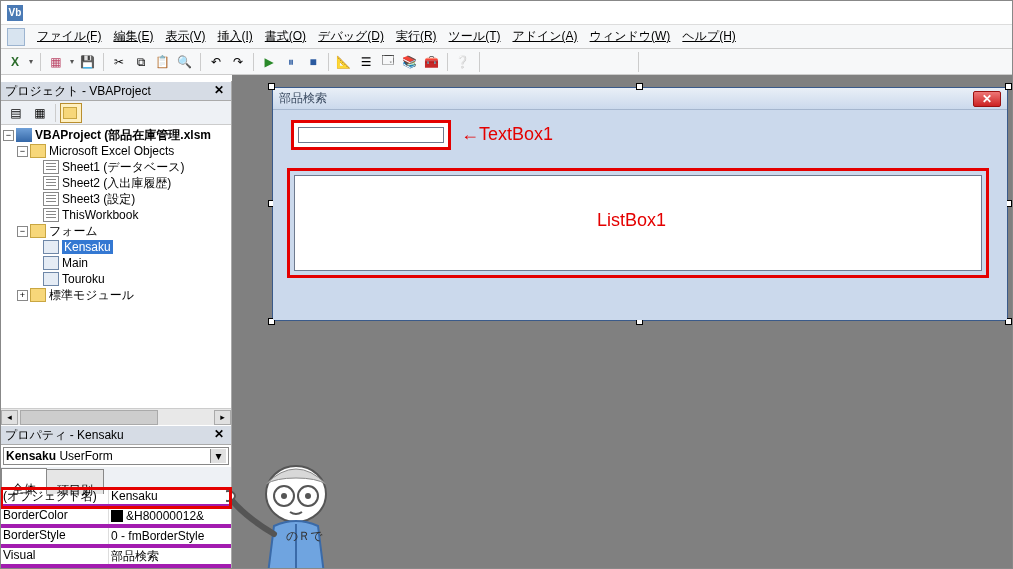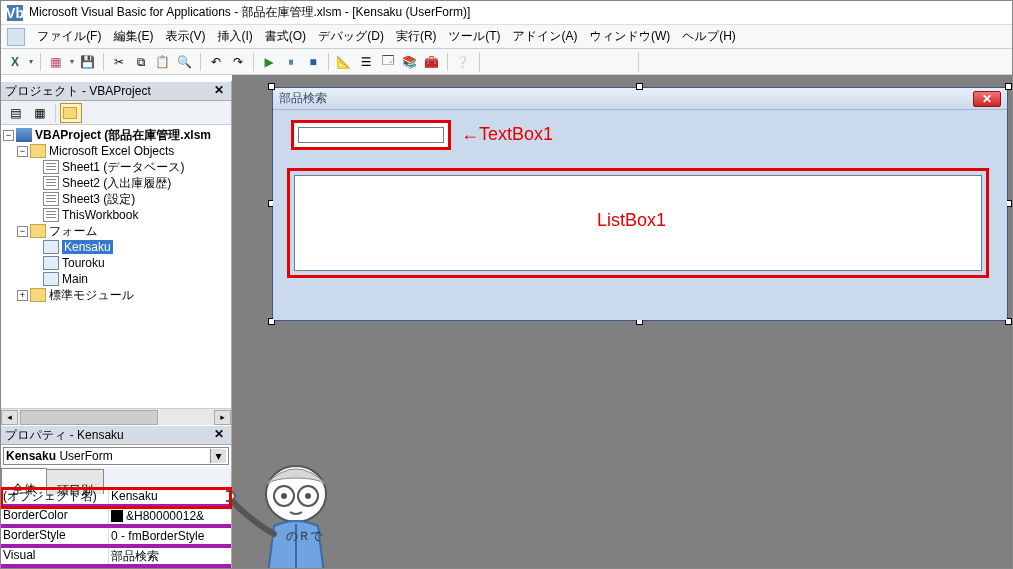--- a/index.html
+++ b/index.html
@@ -1,26 +1,26 @@
 <!DOCTYPE html>
 <html><head>
 <meta charset="utf-8">
 <style>
   * { box-sizing: border-box; margin: 0; padding: 0; font-family: "MS PGothic", "Meiryo", sans-serif; font-size: 12px; }
   body { background: #fff; width: 1013px; height: 569px; position: relative; overflow: hidden; border: 1px solid #888; }
   
   
   .titlebar { height: 24px; background: #fff; display: flex; align-items: center; padding: 0 6px; border-bottom: 1px solid #ddd; }
-  .titlebar .app-icon { width: 16px; height: 16px; background: #4a7ab5; margin-right: 6px; display:inline-flex;align-items:center;justify-content:center;color:#fff;font-size:14px;font-weight:bold;}
+  .titlebar .app-icon { width: 16px; height: 16px; background: #4a7ab5; margin-right: 6px; display:inline-flex;align-items:center;justify-content:center;color:#fff;font-size:10px;font-weight:bold;}
   .titlebar .title-text { color: #000; }
 
   
   .menubar { height: 24px; display: flex; align-items: center; padding: 0 4px; border-bottom: 1px solid #ccc; background: #f7f8f9; }
   .menubar .sys-icon { width: 18px; height: 18px; margin: 0 6px 0 2px; background: #d8e4f0; border: 1px solid #9cb4d0; display:inline-block;}
-  .menu-item { padding: 16px 6px; color: #000; cursor: default; }
+  .menu-item { padding: 16px 6px; color: #000; cursor: default; text-decoration: underline; }
 
   
   .toolbar-row { display: flex; align-items: center; padding: 2px 4px; background: #f7f8f9; border-bottom: 1px solid #ccc; height: 26px; gap: 2px;}
   .tb-btn { width: 20px; height: 20px; display: inline-flex; align-items: center; justify-content: center; border: 1px solid transparent; }
   .tb-sep { width: 1px; height: 18px; background: #ccc; margin: 0 3px; }
   .tb-dd-arrow { font-size: 8px; padding: 0 2px; color: #555;}
   .tb-spacer-box { width: 160px; height: 20px; border-left: 1px solid #ccc; border-right: 1px solid #ccc; margin-left: 4px;}
 
   
   .main { display: flex; height: calc(100% - 74px); }
@@ -81,21 +81,20 @@
   .annot { position:absolute; color:#e40000; font-size:18px; font-weight:500;}
 
   
   .mascot { position:absolute; left: 225px; bottom: -6px; width: 140px; height: 120px; pointer-events:none;}
 </style>
 </head>
 <body>
 
 <div class="titlebar">
   <span class="app-icon">Vb</span>
-  <span class="title-text">Microsoft Visual Basic for Applications - 部品在庫管理.xlsm - [Kensaku (UserForm)]</span>
 </div>
 
 <div class="menubar">
   <span class="sys-icon"></span>
   <span class="menu-item">ファイル(F)</span>
   <span class="menu-item">編集(E)</span>
   <span class="menu-item">表示(V)</span>
   <span class="menu-item">挿入(I)</span>
   <span class="menu-item">書式(O)</span>
   <span class="menu-item">デバッグ(D)</span>
@@ -192,26 +191,26 @@
           <span>フォーム</span>
         </div>
       <div class="tree-row">
           <span class="tree-indent" style="width:42px;"></span>
           <span class="tree-icon ico-form"></span>
           <span class="tree-label selected">Kensaku</span>
         </div>
       <div class="tree-row">
           <span class="tree-indent" style="width:42px;"></span>
           <span class="tree-icon ico-form"></span>
+          <span>Main</span>
+        </div>
+      <div class="tree-row">
+          <span class="tree-indent" style="width:42px;"></span>
+          <span class="tree-icon ico-form"></span>
           <span>Touroku</span>
-        </div>
-      <div class="tree-row">
-          <span class="tree-indent" style="width:42px;"></span>
-          <span class="tree-icon ico-form"></span>
-          <span>Main</span>
         </div>
       <div class="tree-row">
           <span class="tree-indent" style="width:16px;"></span>
           <span class="tree-toggle">+</span>
           <span class="tree-icon ico-folder"></span>
           <span>標準モジュール</span>
         </div>
     </div>
     <div class="tree-scroll-h">
       <span class="arrow">◂</span>

